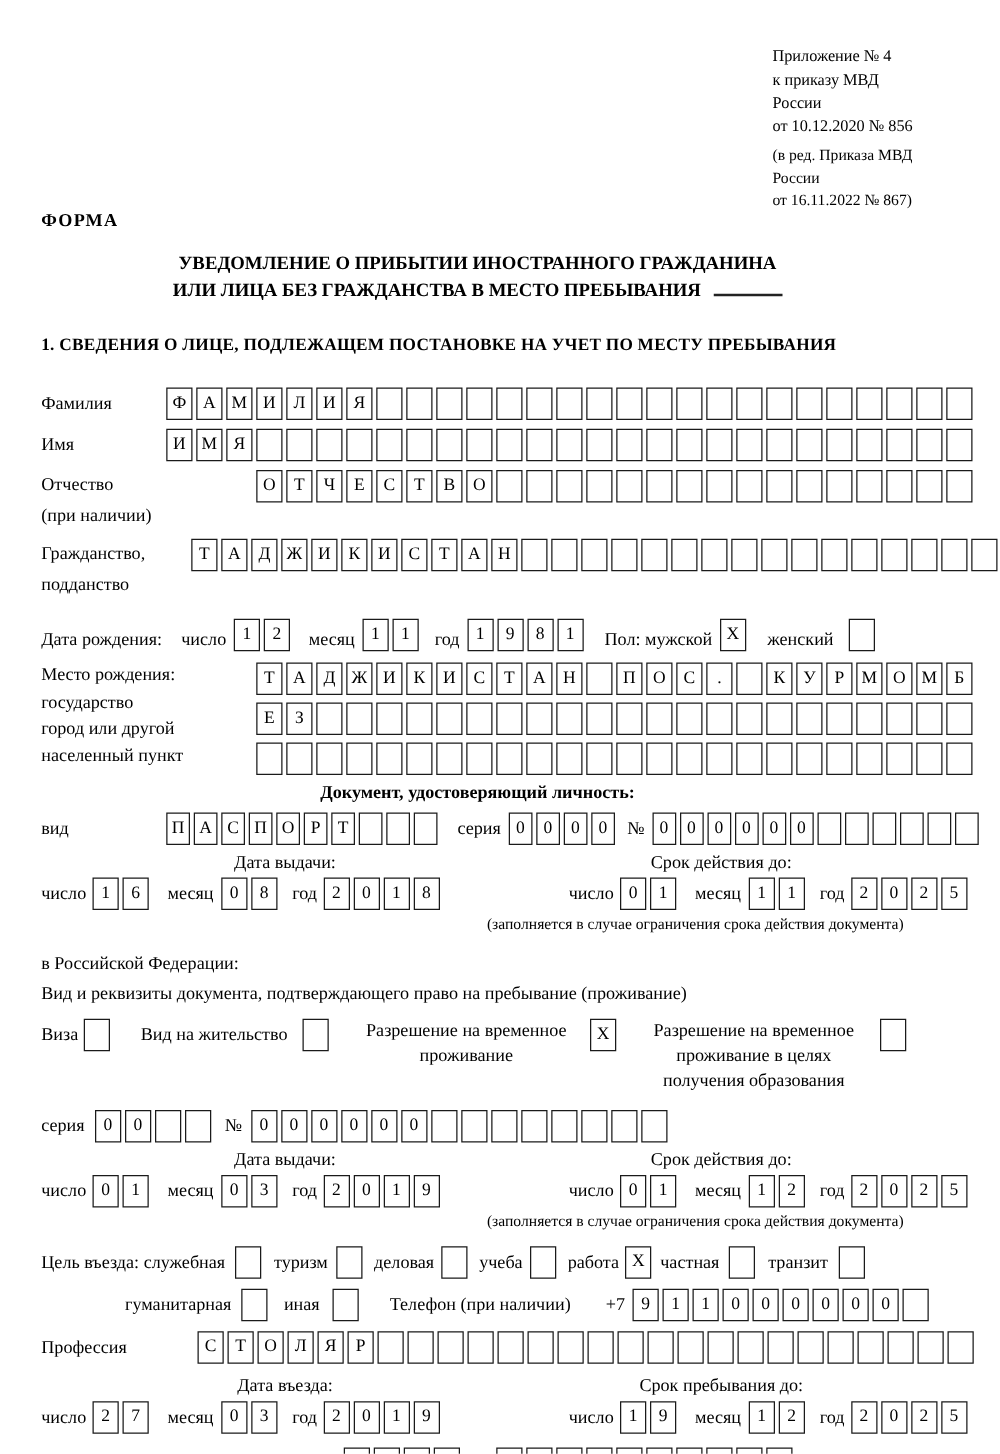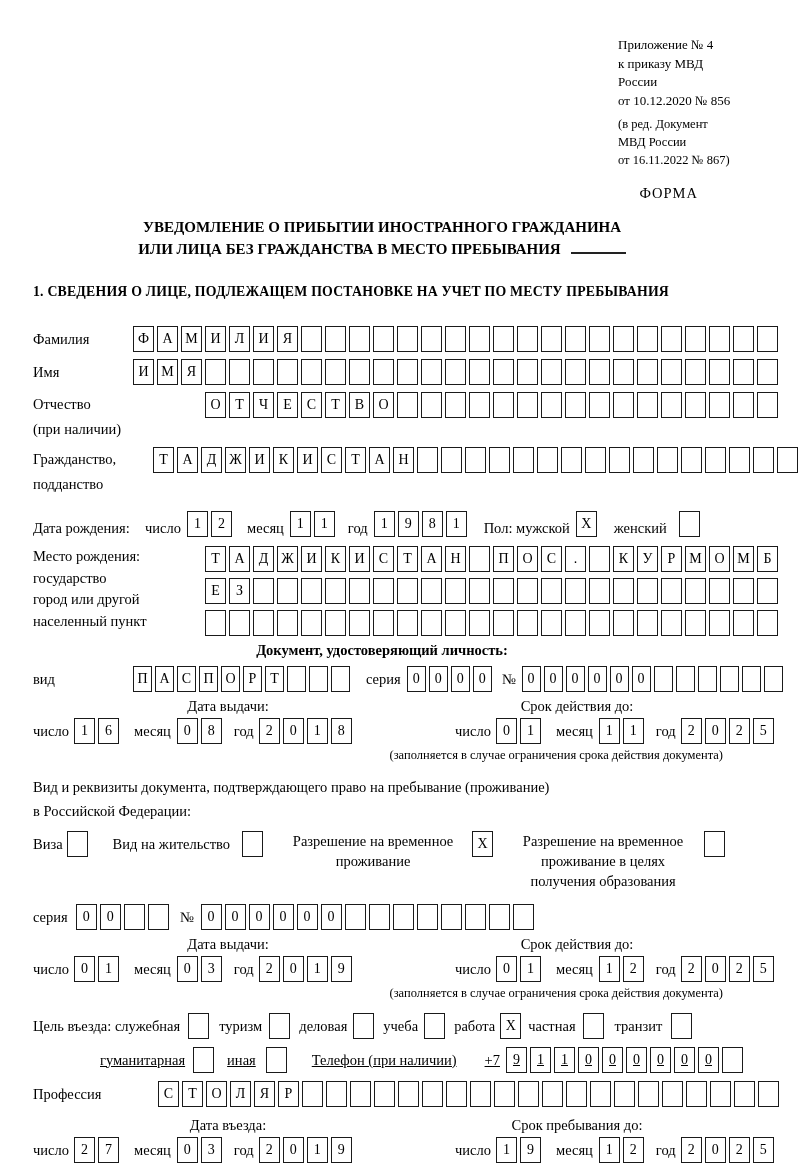--- a/index.html
+++ b/index.html
@@ -1,20 +1,20 @@
 <!DOCTYPE html>
 <html><head>
 <meta charset="utf-8">
 <style>
   html,body{margin:0;padding:0;background:#fff;color:#000;}
   body{width:800px;height:1163px;font-family:"Liberation Serif",serif;font-size:14.5px;overflow:hidden;}
   .page{box-sizing:border-box;width:736px;height:1163px;padding:36px 5px 0 33px;}
   .annex{margin-left:585px;font-size:13px;line-height:18.5px;}
   .annex-note{margin-left:585px;font-size:12.5px;line-height:18px;margin-top:5px;}
-  .forma{font-weight:normal;text-align:right;padding-right:33px;margin-top:16px;letter-spacing:1px;}
+  .forma{font-weight:bold;padding-right:33px;letter-spacing:1px;}
   .title{text-align:center;font-weight:bold;font-size:15px;line-height:22px;margin-top:14px;}
   .blank-line{display:inline-block;width:55px;height:4px;border-bottom:2.5px solid #222;margin-left:10px;}
   .sec1{font-weight:bold;font-size:13.8px;margin-top:24px;letter-spacing:0.2px;}
   .frow{display:flex;align-items:center;margin-top:7px;}
   .tg{align-items:flex-start;}
   .lab{flex:none;}
   .cells{display:flex;flex:none;}
   .bx{box-sizing:border-box;flex:none;width:21px;height:26px;border:1.6px solid #1a1a1a;margin-right:3px;
       display:inline-flex;align-items:center;justify-content:center;font-size:14px;background:#fff;}
   .sm .bx{width:19px;margin-right:3px;}
@@ -31,21 +31,21 @@
 <body>
 
 <div class="page">
 
   <div class="annex">
     <div>Приложение № 4</div>
     <div>к приказу МВД России</div>
     <div>от 10.12.2020 № 856</div>
   </div>
   <div class="annex-note">
-    <div>(в ред. Документ МВД России</div>
+    <div>(в ред. Приказа МВД России</div>
     <div>от 16.11.2022 № 867)</div>
   </div>
   <div class="forma">ФОРМА</div>
 
   <div class="title">
     <div>УВЕДОМЛЕНИЕ О ПРИБЫТИИ ИНОСТРАННОГО ГРАЖДАНИНА</div>
     <div>
       <span>ИЛИ ЛИЦА БЕЗ ГРАЖДАНСТВА В МЕСТО ПРЕБЫВАНИЯ</span><span class="blank-line"></span>
     </div>
   </div>
@@ -385,22 +385,22 @@
           <span class="bx">2</span>
           <span class="bx">0</span>
           <span class="bx">2</span>
           <span class="bx">5</span>
         </span>
     </span>
   </div>
   <div class="caption">(заполняется в случае ограничения срока действия документа)</div>
 
   <div class="intro">
+    <div>в Российской Федерации:</div>
     <div>Вид и реквизиты документа, подтверждающего право на пребывание (проживание)</div>
-    <div>в Российской Федерации:</div>
   </div>
 
   <div class="frow tg" style="margin-top:8px;">
     <span class="lab" style="line-height:26px;">Виза</span>
     <span class="cells" style="margin-left:4px;">
         <span class="bx"></span>
       </span>
     <span class="lab" style="margin-left:22px;line-height:26px;">Вид на жительство</span>
     <span class="cells" style="margin-left:12px;">
         <span class="bx"></span>
@@ -519,21 +519,21 @@
     <span class="lab" style="margin-left:4px;margin-right:7px;">частная</span>
     <span class="cells">
         <span class="bx"></span>
       </span>
     <span class="lab" style="margin-left:8px;margin-right:9px;">транзит</span>
     <span class="cells">
         <span class="bx"></span>
       </span>
   </div>
 
-  <div class="frow" style="margin-top:8px;text-decoration:underline;">
+  <div class="frow" style="margin-top:8px;">
     <span class="lab" style="margin-left:67px;margin-right:8px;">гуманитарная</span>
     <span class="cells">
         <span class="bx"></span>
       </span>
     <span class="lab" style="margin-left:10px;margin-right:10px;">иная</span>
     <span class="cells">
         <span class="bx"></span>
       </span>
     <span class="lab" style="margin-left:22px;">Телефон (при наличии)</span>
     <span class="lab" style="margin-left:28px;margin-right:6px;">+7</span>

